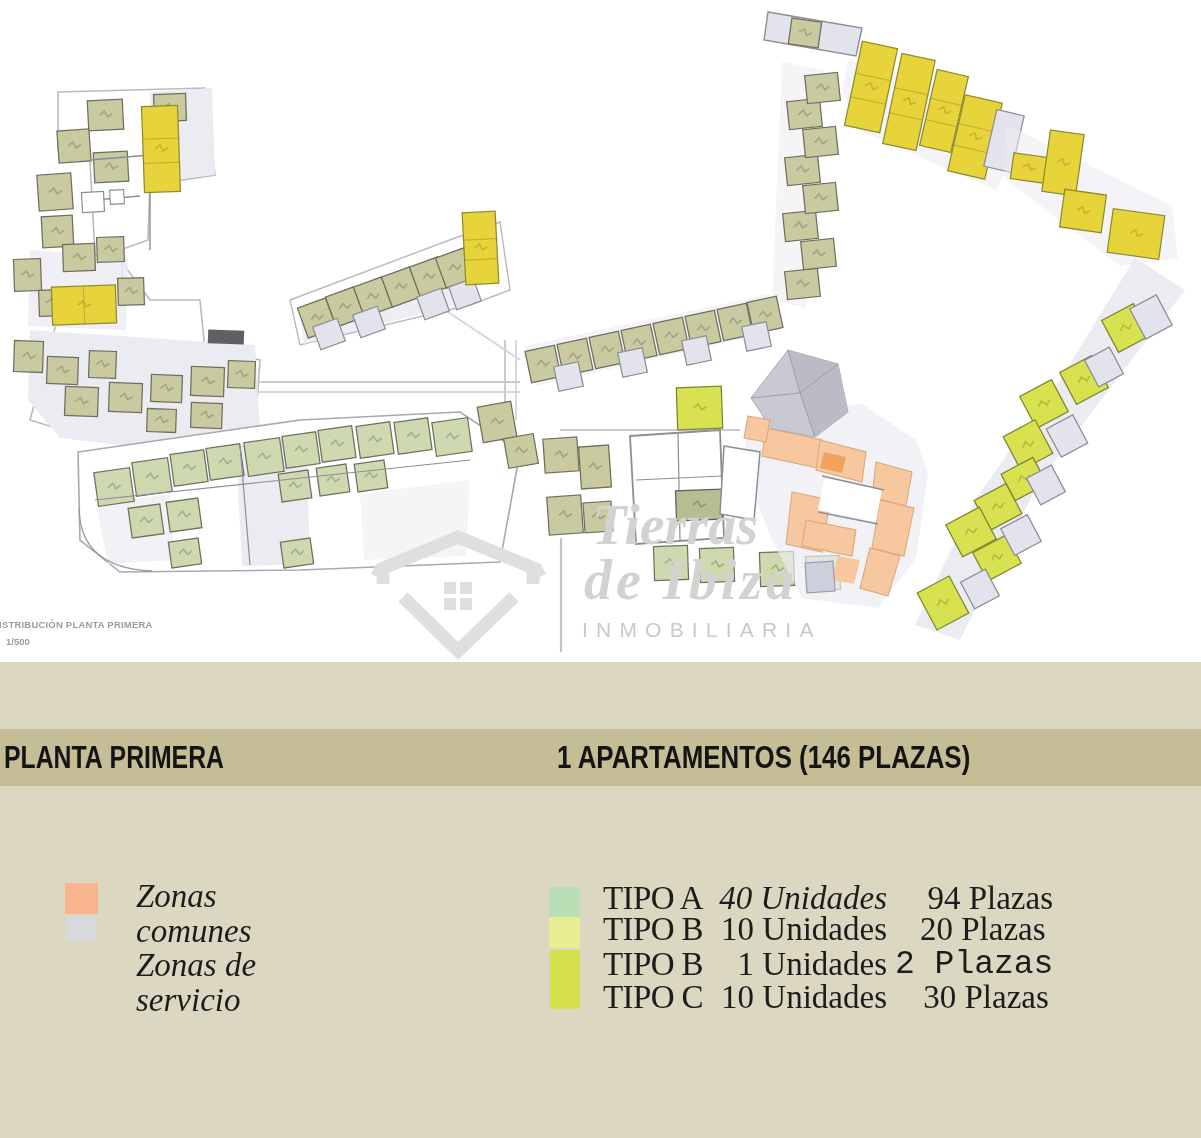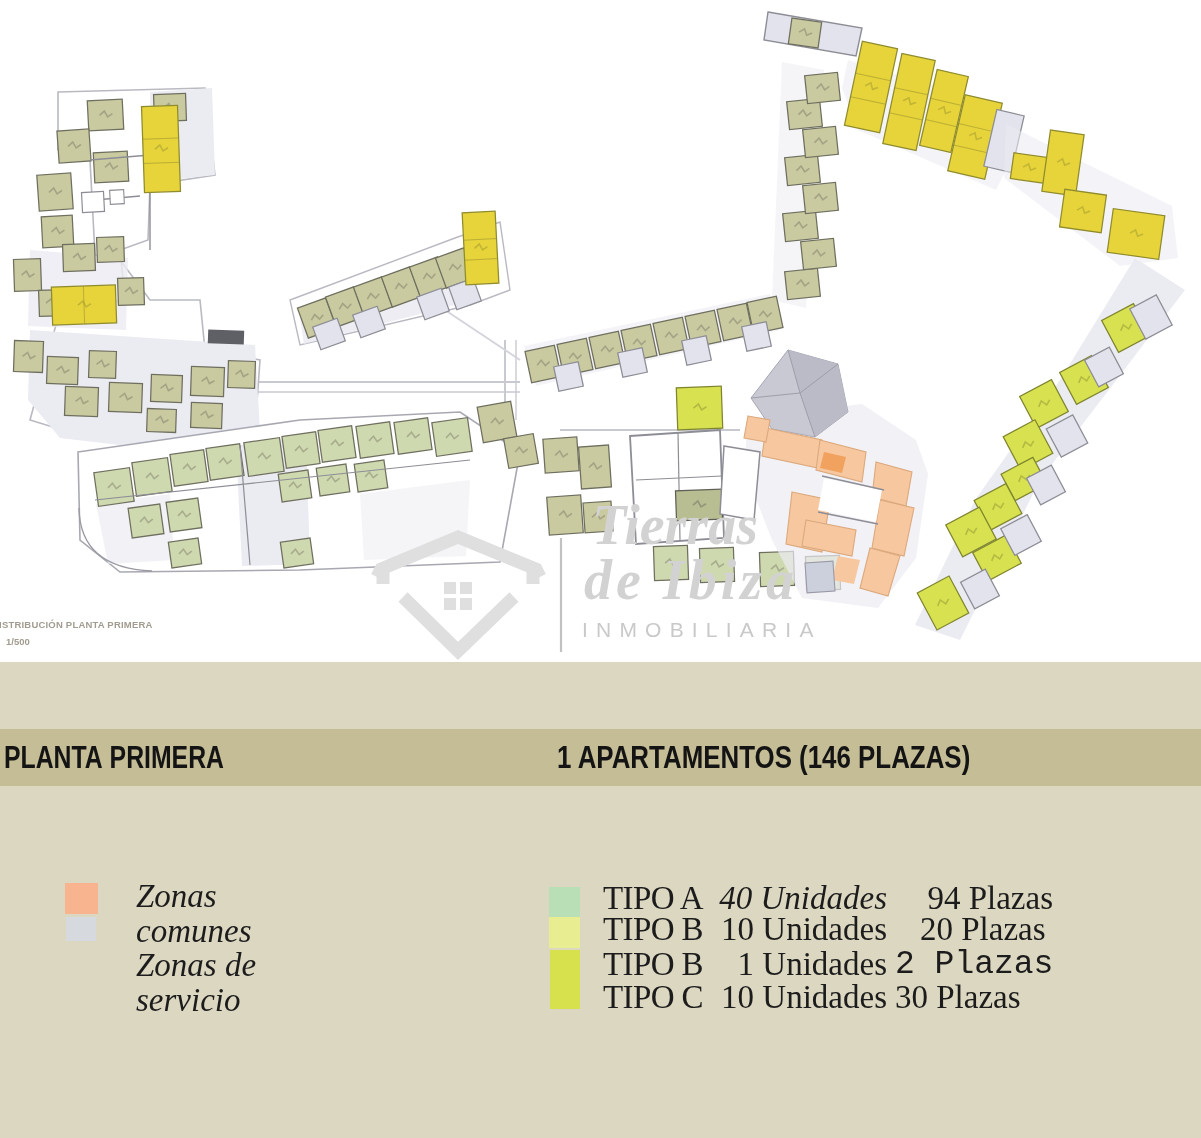--- a/index.html
+++ b/index.html
@@ -705,14 +705,14 @@
 
 <div class="abs" style="left:603px;top:946px;width:460px;font-family:'Liberation Serif',serif;font-size:33px;color:#1c1c1c;">
   <span style="position:absolute;left:0;letter-spacing:-0.6px;">TIPO B</span>
   <span style="position:absolute;left:100px;width:184px;text-align:right;white-space:nowrap;">1 Unidades</span>
   <span style="position:absolute;left:292px;width:150px;text-align:right;white-space:nowrap;font-family:Liberation Mono, monospace;">2 Plazas</span>
 </div>
 
 <div class="abs" style="left:603px;top:979px;width:460px;font-family:'Liberation Serif',serif;font-size:33px;color:#1c1c1c;">
   <span style="position:absolute;left:0;letter-spacing:-0.6px;">TIPO C</span>
   <span style="position:absolute;left:100px;width:184px;text-align:right;white-space:nowrap;">10 Unidades</span>
-  <span style="position:absolute;left:292px;width:150px;text-align:left;white-space:nowrap;">30 Plazas</span>
+  <span style="position:absolute;left:308px;width:150px;text-align:center;white-space:nowrap;">30 Plazas</span>
 </div>
 
 </body></html>

